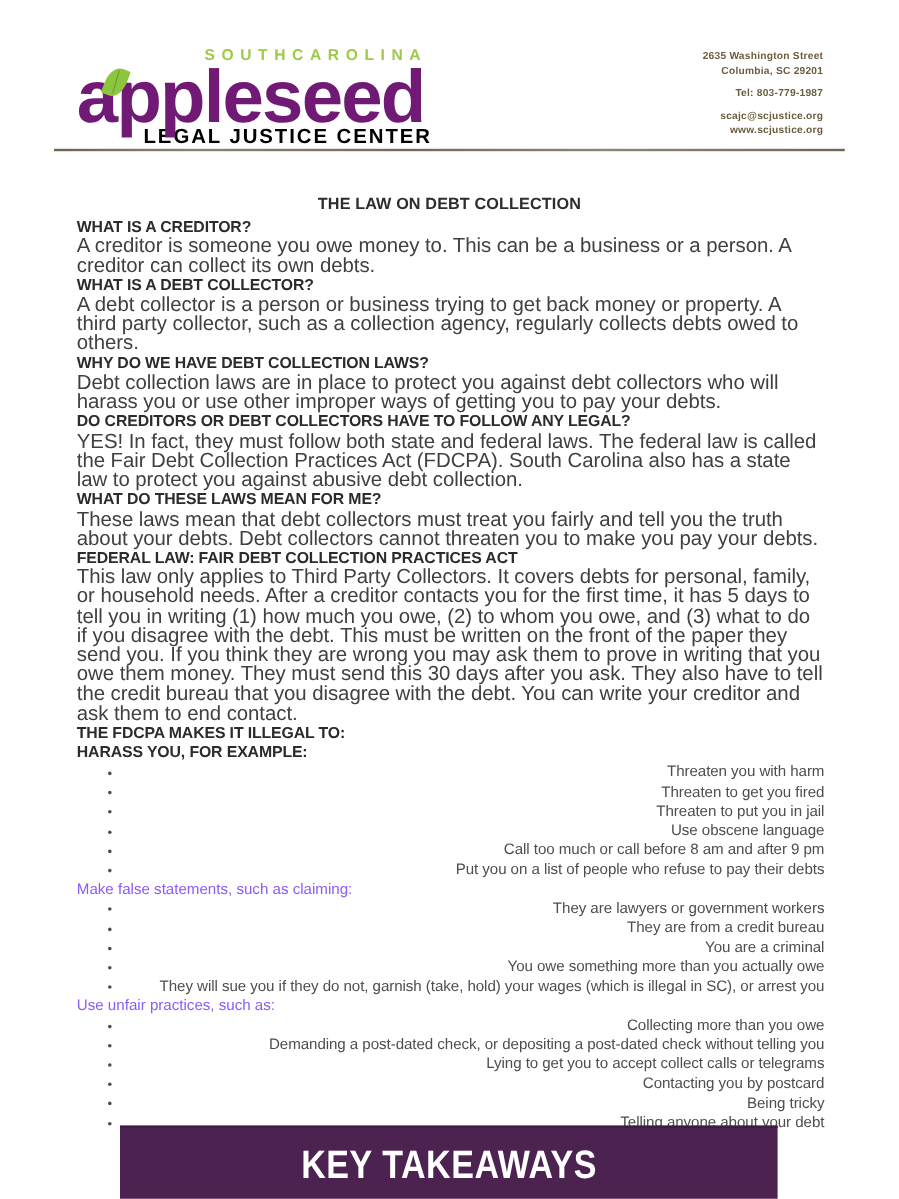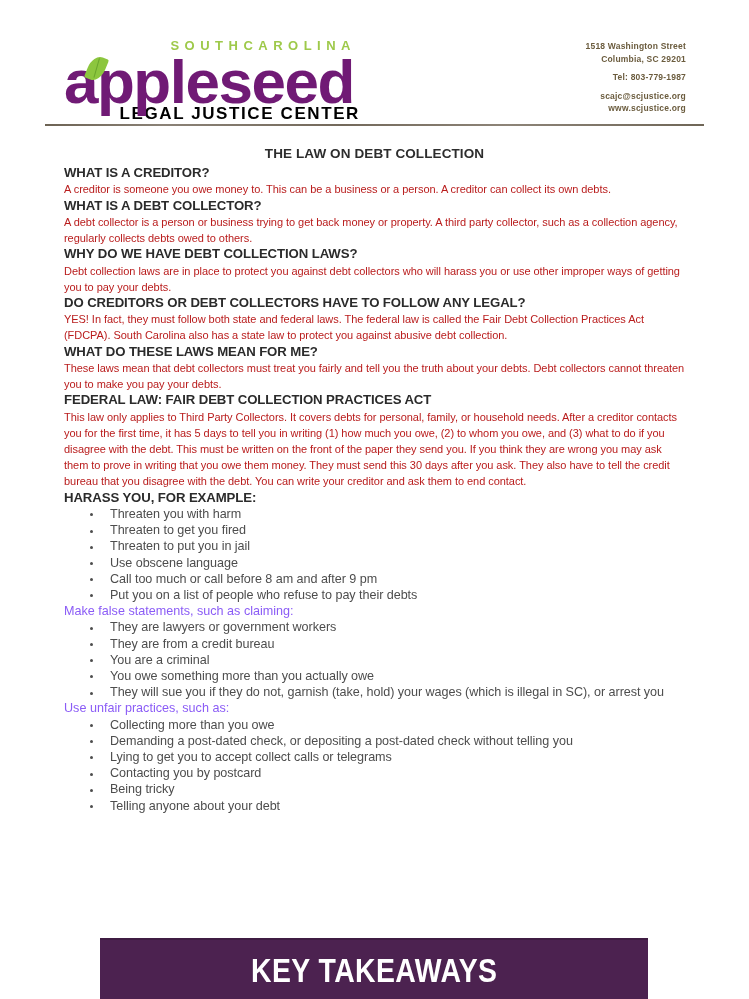--- a/index.html
+++ b/index.html
@@ -102,61 +102,62 @@
     height: 2px;
     background: linear-gradient(to right,#6d6354 0%,#8b8277 18%,#73695b 45%,#8d8478 70%,#6f6657 100%);
   }
 
   
   .doc-title {
     text-align: center;
     font-size: 13.5px;
     font-weight: 700;
     color: #2d2d2d;
-    margin-top: 28px;
+    margin-top: 44px;
     letter-spacing: 0.1px;
   }
   .content {
     padding: 0 62px 0 64px;
     margin-top: 4px;
     color: #4a4a4a;
   }
   h2.sec {
     font-size: 13.2px;
     font-weight: 700;
     color: #2b2b2b;
     margin: 0;
     line-height: 16.3px;
     letter-spacing: -0.1px;
   }
   p.body {
-    font-size: 11px;
+    font-size: 17px;
     line-height: 16.2px;
     margin: 0;
-    color: #b91c1c;
+    color: #404040;
     letter-spacing: -0.05px;
   }
   p.lead {
     font-size: 12.6px;
     line-height: 16.2px;
     margin: 0;
     color: #8b5cf6;
   }
   ul.bl {
     list-style: none;
     margin: 0;
     padding: 0;
   }
   ul.bl li {
     position: relative;
     font-size: 12.6px;
     line-height: 16.2px;
     color: #4d4d4d;
     padding-left: 46px;
     letter-spacing: -0.05px;
+    text-align: right;
   }
   ul.bl li:before {
     content: "";
     position: absolute;
     left: 26px;
     top: 7.5px;
     width: 3px;
     height: 3px;
     background: #4d4d4d;
     border-radius: 50%;
@@ -195,21 +196,21 @@
       <span class="logo-carolina">CAROLINA</span>
     </div>
     <div class="logo-main">
       <span class="leaf"></span>
       <span>appleseed</span>
     </div>
     <div class="logo-sub">LEGAL JUSTICE CENTER</div>
   </div>
 
   <div class="address">
-    <div>1518 Washington Street</div>
+    <div>2635 Washington Street</div>
     <div>Columbia, SC 29201</div>
     <div class="gap"></div>
     <div>Tel: 803-779-1987</div>
     <div class="gap"></div>
     <div>scajc@scjustice.org</div>
     <div>www.scjustice.org</div>
   </div>
 
   <div class="rule"></div>
 </div>
@@ -229,20 +230,21 @@
 
   <h2 class="sec">DO CREDITORS OR DEBT COLLECTORS HAVE TO FOLLOW ANY LEGAL?</h2>
   <p class="body">YES! In fact, they must follow both state and federal laws. The federal law is called the Fair Debt Collection Practices Act (FDCPA). South Carolina also has a state law to protect you against abusive debt collection.</p>
 
   <h2 class="sec">WHAT DO THESE LAWS MEAN FOR ME?</h2>
   <p class="body">These laws mean that debt collectors must treat you fairly and tell you the truth about your debts. Debt collectors cannot threaten you to make you pay your debts.</p>
 
   <h2 class="sec">FEDERAL LAW: FAIR DEBT COLLECTION PRACTICES ACT</h2>
   <p class="body">This law only applies to Third Party Collectors. It covers debts for personal, family, or household needs. After a creditor contacts you for the first time, it has 5 days to tell you in writing (1) how much you owe, (2) to whom you owe, and (3) what to do if you disagree with the debt. This must be written on the front of the paper they send you. If you think they are wrong you may ask them to prove in writing that you owe them money. They must send this 30 days after you ask. They also have to tell the credit bureau that you disagree with the debt. You can write your creditor and ask them to end contact.</p>
 
+  <h2 class="sec">THE FDCPA MAKES IT ILLEGAL TO:</h2>
   <h2 class="sec">HARASS YOU, FOR EXAMPLE:</h2>
 
   <ul class="bl">
     <li>Threaten you with harm</li>
     <li>Threaten to get you fired</li>
     <li>Threaten to put you in jail</li>
     <li>Use obscene language</li>
     <li>Call too much or call before 8 am and after 9 pm</li>
     <li>Put you on a list of people who refuse to pay their debts</li>
   </ul>

